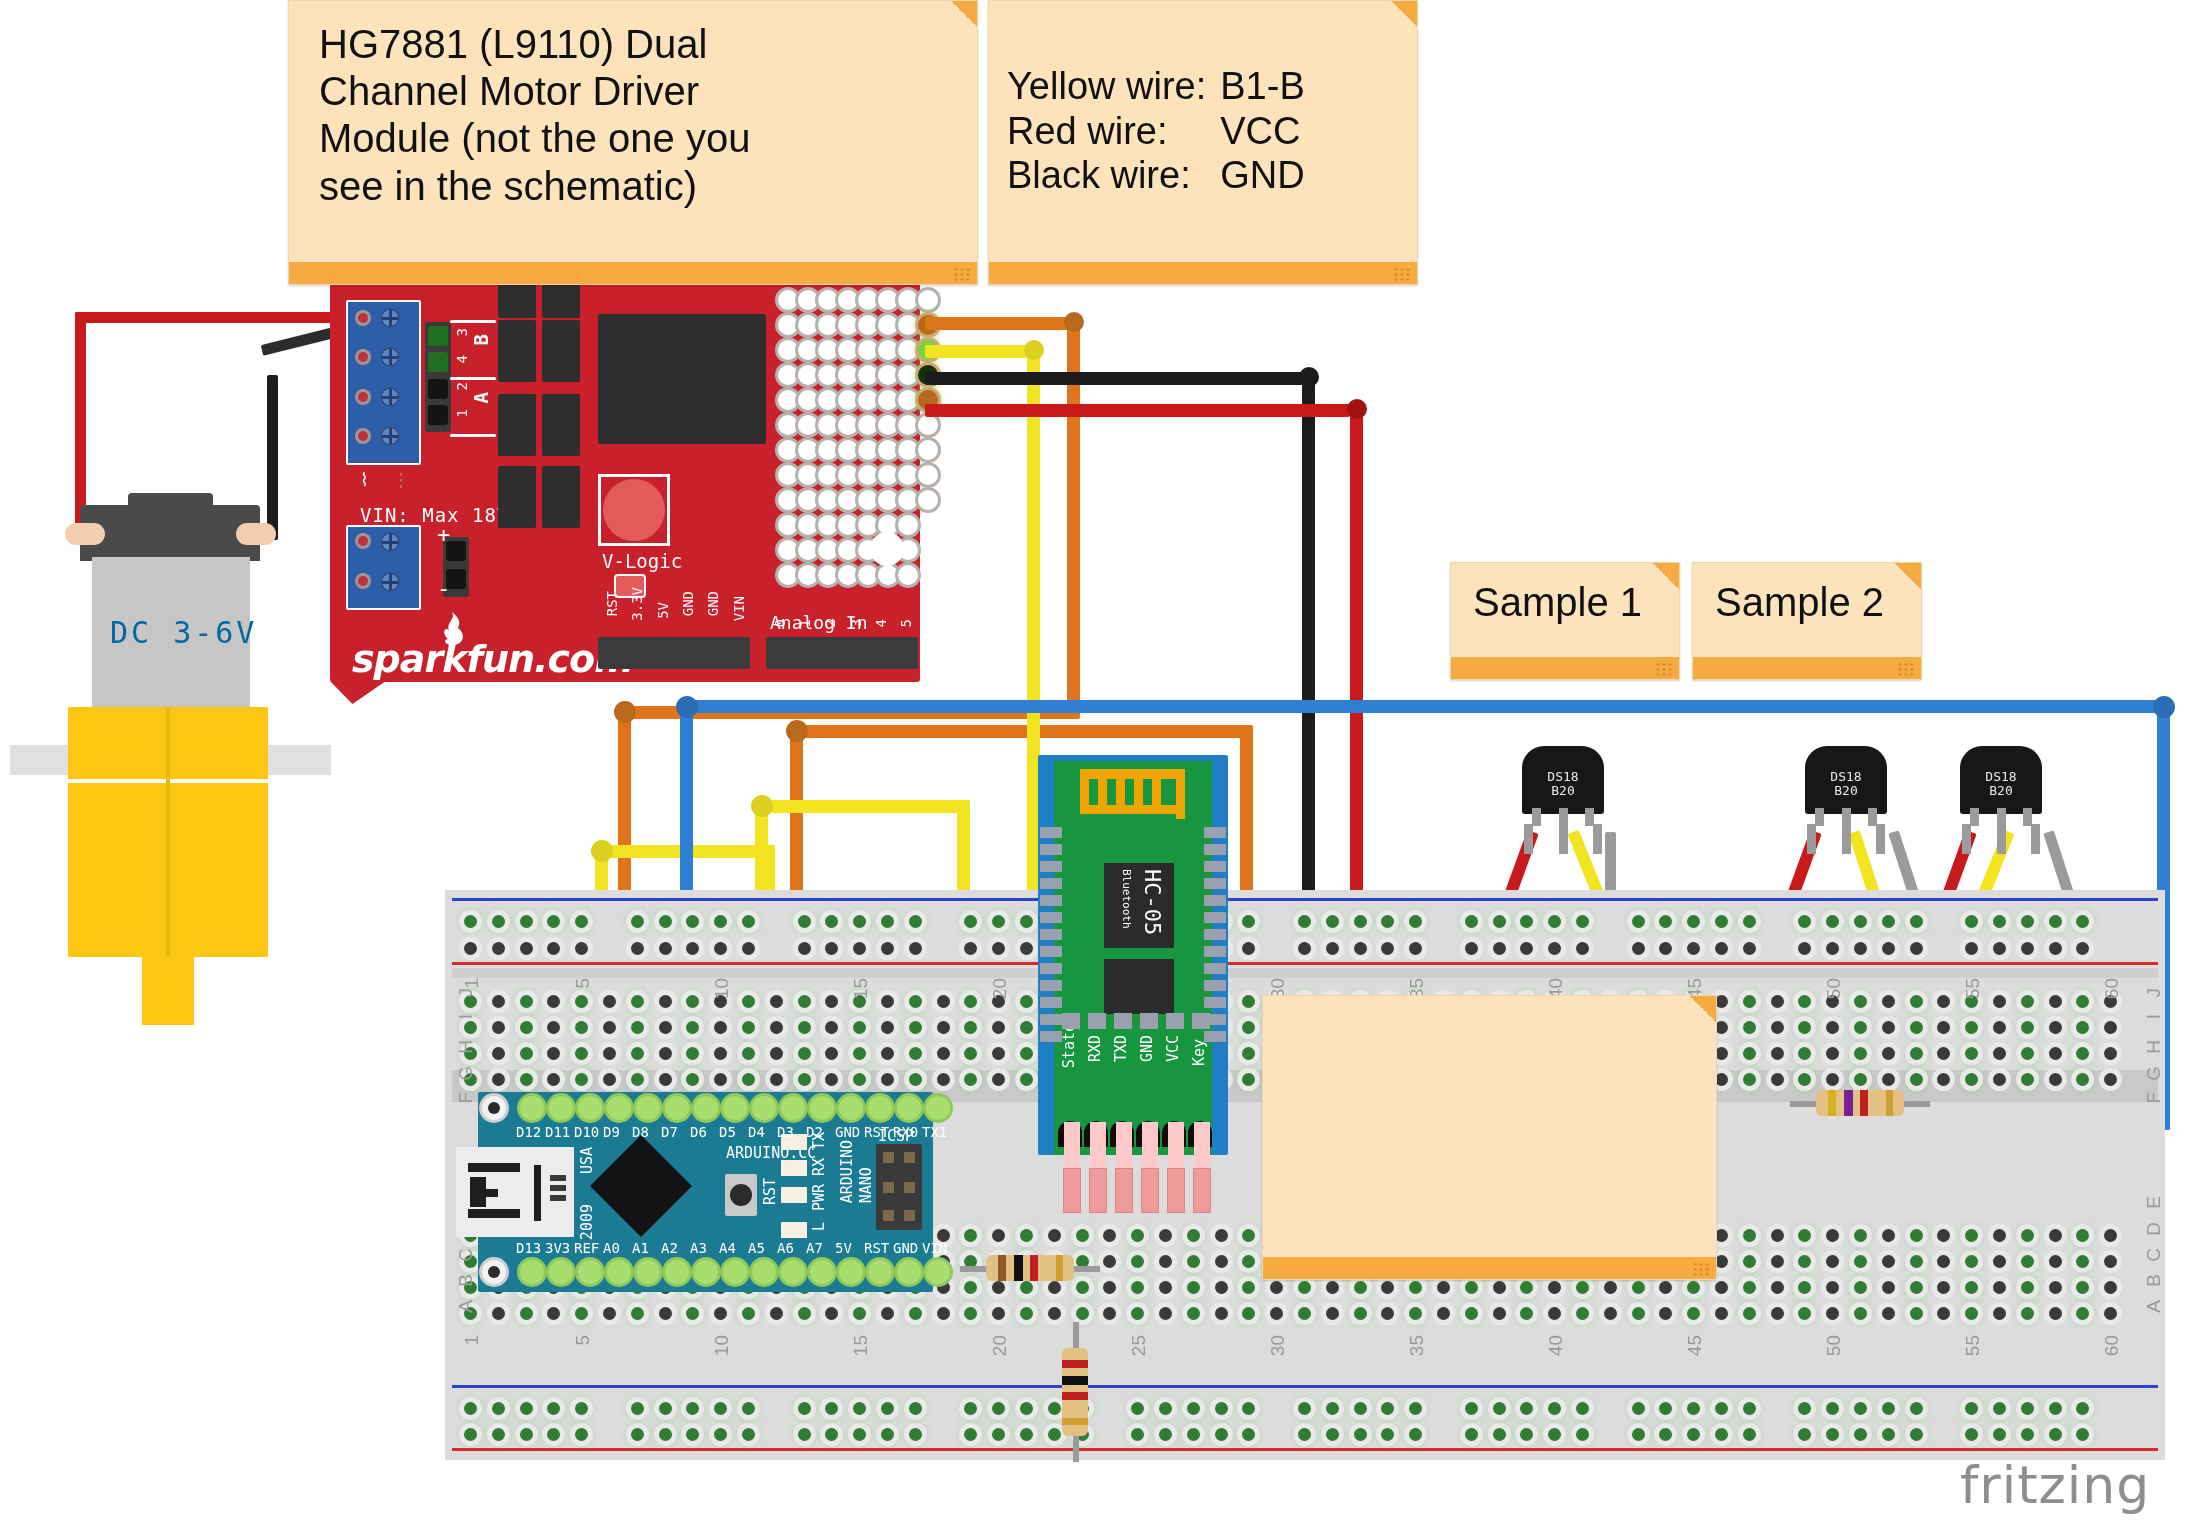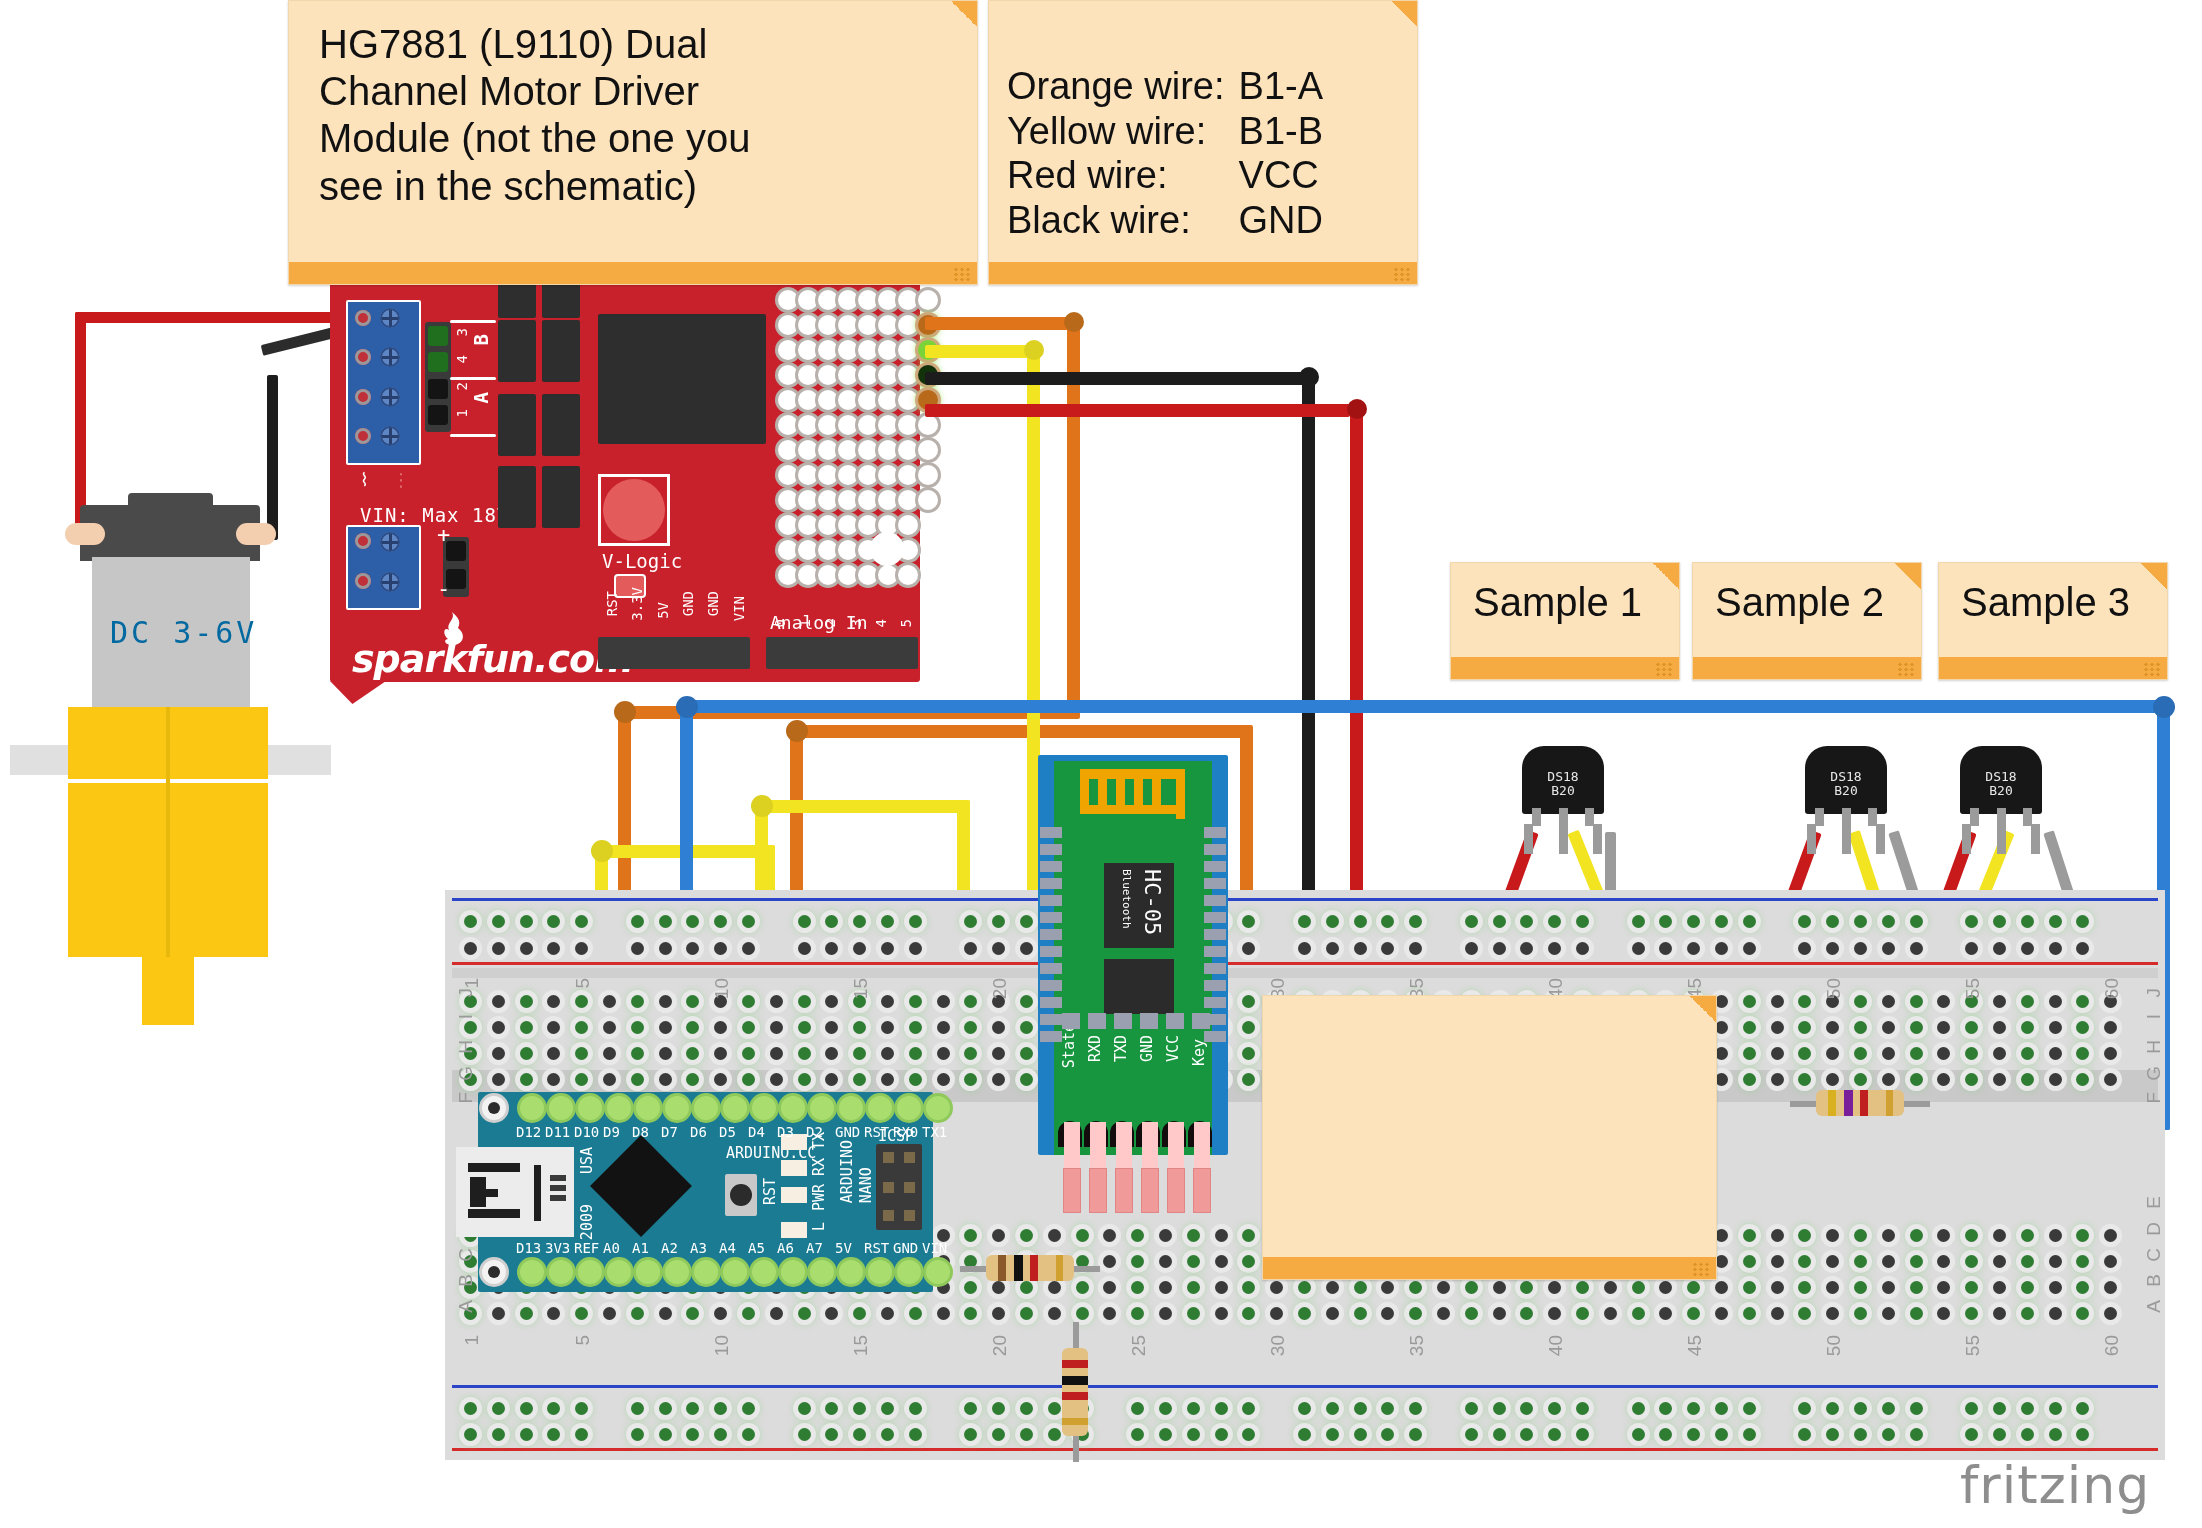--- a/index.html
+++ b/index.html
@@ -1429,24 +1429,20 @@
 Module (not the one you
 see in the schematic)</div>
     <div class="note-foot"></div>
   </div>
 
   <div class="note" style="left:988px; top:0; width:430px; height:285px;">
     <div class="note-corner"></div>
     <div class="note-body" style="font-size:38px; padding-left:18px; padding-top:18px;">
       <div style="display:table;">
         <div style="display:table-row;">
-          <span style="display:table-cell;padding-right:14px;">Orange wire:</span>
-          <span style="display:table-cell;">B1-A</span>
-        </div>
-        <div style="display:table-row;">
           <span style="display:table-cell;padding-right:14px;">Yellow wire:</span>
           <span style="display:table-cell;">B1-B</span>
         </div>
         <div style="display:table-row;">
           <span style="display:table-cell;padding-right:14px;">Red wire:</span>
           <span style="display:table-cell;">VCC</span>
         </div>
         <div style="display:table-row;">
           <span style="display:table-cell;padding-right:14px;">Black wire:</span>
           <span style="display:table-cell;">GND</span>
@@ -1459,25 +1455,20 @@
   <div class="note small" style="left:1450px; top:562px; width:230px; height:118px;">
     <div class="note-corner"></div>
     <div class="note-body">Sample 1</div>
     <div class="note-foot"></div>
   </div>
   <div class="note small" style="left:1692px; top:562px; width:230px; height:118px;">
     <div class="note-corner"></div>
     <div class="note-body">Sample 2</div>
     <div class="note-foot"></div>
   </div>
-  <div class="note small" style="left:1938px; top:562px; width:230px; height:118px;">
-    <div class="note-corner"></div>
-    <div class="note-body">Sample 3</div>
-    <div class="note-foot"></div>
-  </div>
 
   <div class="note" style="left:1262px; top:995px; width:455px; height:285px;">
     <div class="note-corner"></div>
     <div class="note-foot"></div>
   </div>
 
   <div id="fritzing" style="left:1960px; top:1455px;">fritzing</div>
 
 </div>
 

